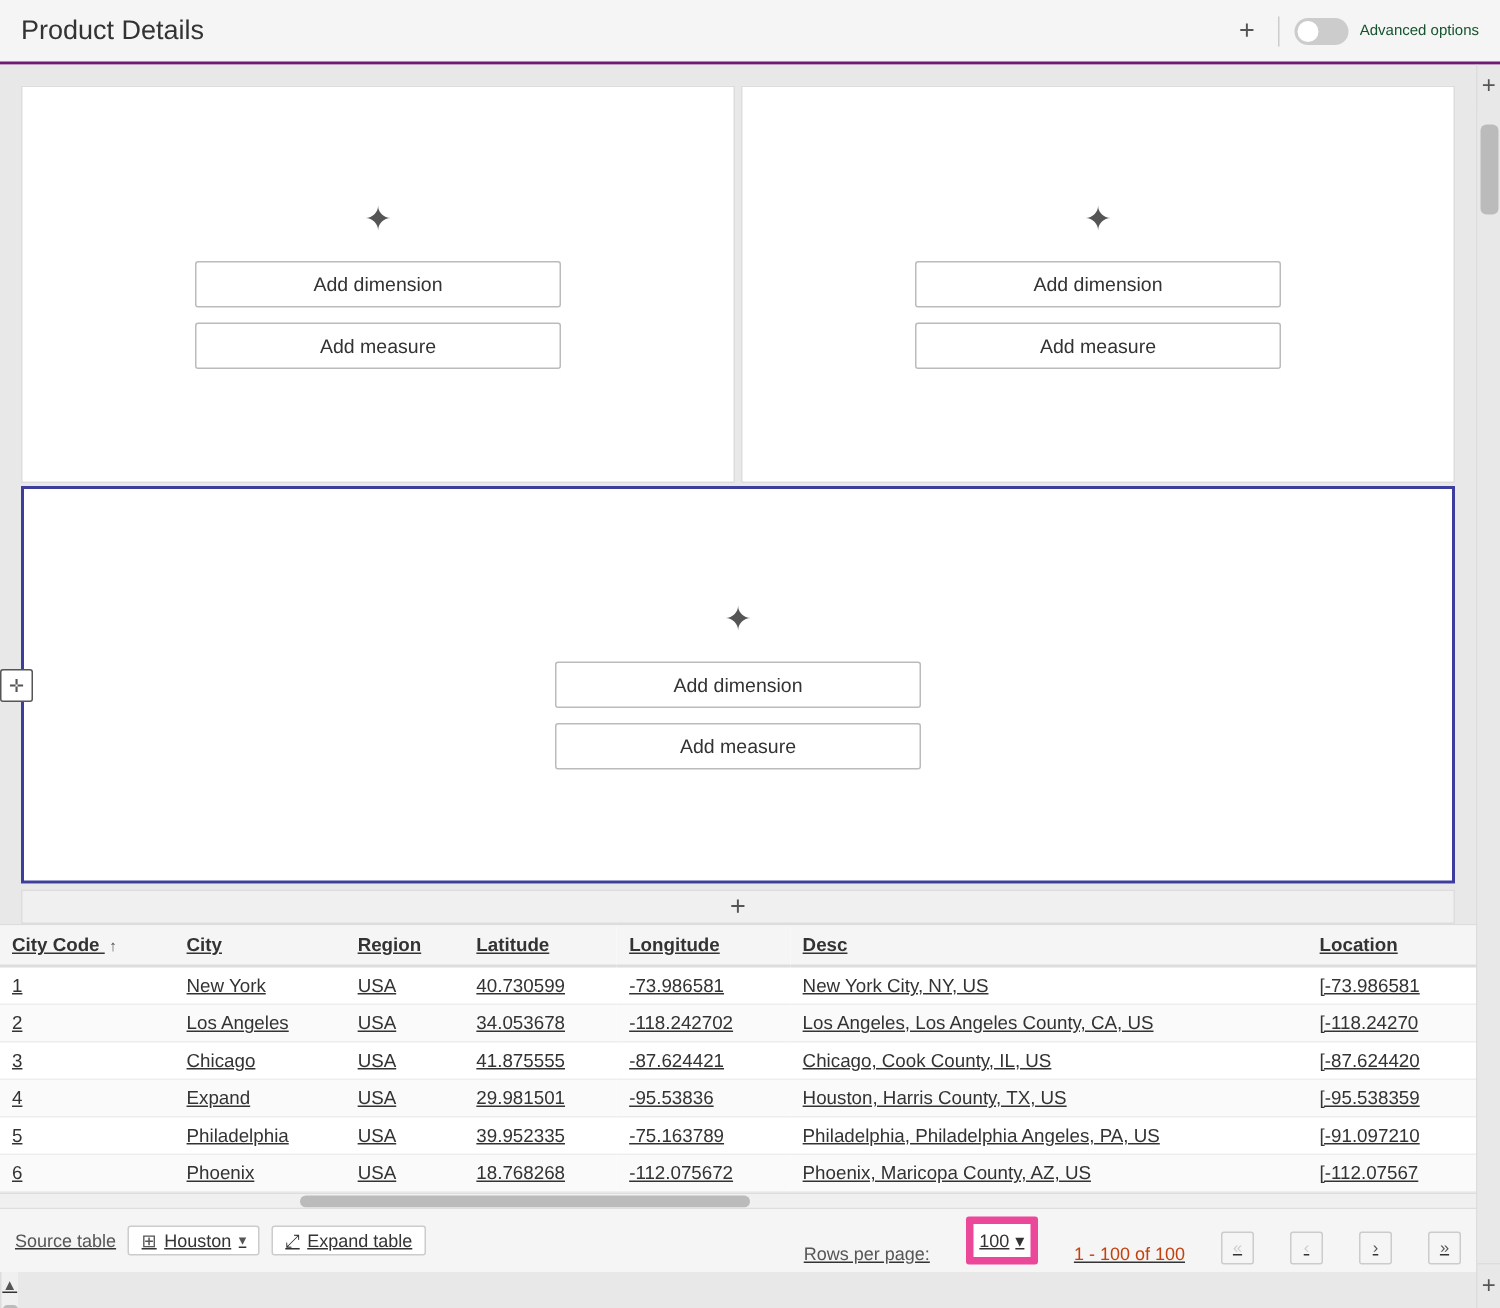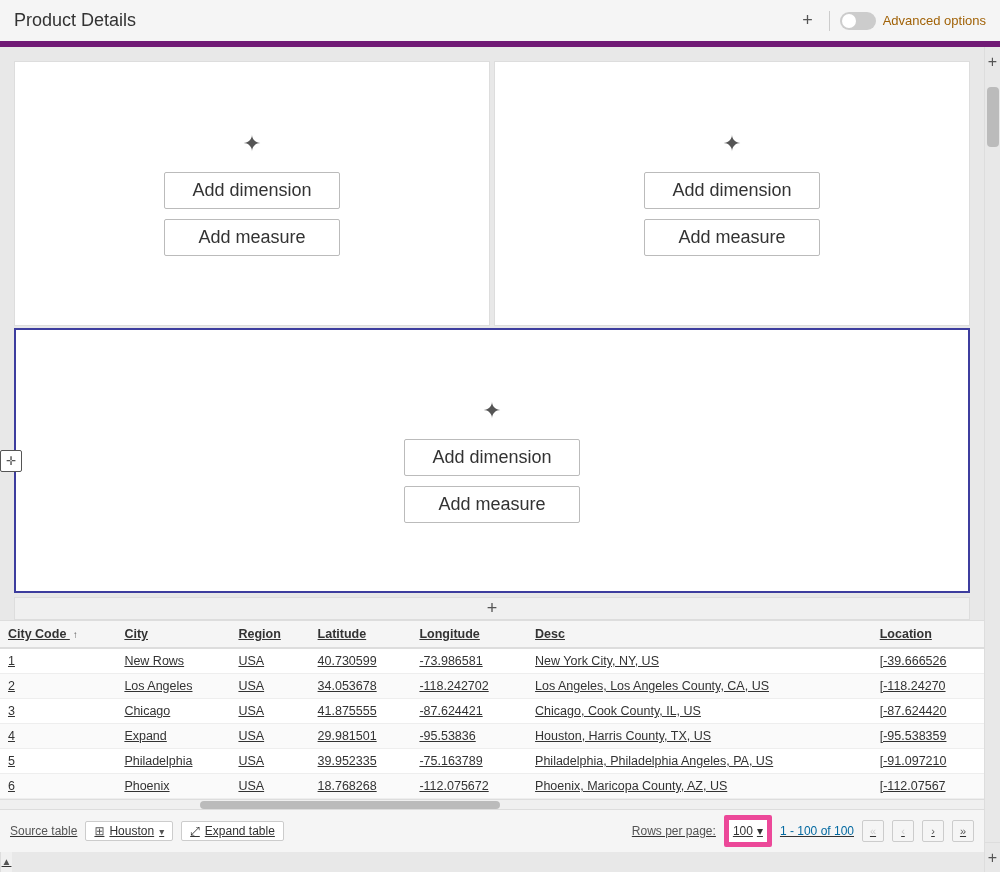--- a/index.html
+++ b/index.html
@@ -15,21 +15,21 @@
       flex-direction: column;
     }
 
     
     .header {
       display: flex;
       align-items: center;
       justify-content: space-between;
       padding: 8px 14px;
       background: #f5f5f5;
-      border-bottom: 6px solid #701a75;
+      border-bottom: 2px solid #701a75;
       min-height: 40px;
     }
     .header-title {
       font-size: 18px;
       font-weight: 400;
       color: #333;
     }
     .header-right {
       display: flex;
       align-items: center;
@@ -65,22 +65,22 @@
       content: '';
       position: absolute;
       width: 14px;
       height: 14px;
       background: white;
       border-radius: 50%;
       top: 2px;
       left: 2px;
     }
     .advanced-label {
-      font-size: 13px;
-      color: #a16207;
+      font-size: 10px;
+      color: #14532d;
       text-align: center;
     }
 
     
     .panels-row {
       display: flex;
       flex-direction: row;
       gap: 0;
       padding: 0;
       background: #e8e8e8;
@@ -117,27 +117,27 @@
       gap: 10px;
     }
 
     .magic-icon {
       font-size: 22px;
       color: #555;
       margin-bottom: 5px;
     }
 
     .panel-btn {
-      width: 176px;
+      width: 244px;
       padding: 7px 14px;
       border: 1px solid #bbb;
       background: white;
       border-radius: 2px;
       cursor: pointer;
-      font-size: 18px;
+      font-size: 13px;
       color: #333;
       text-align: center;
     }
 
     
     .main-layout {
       display: flex;
       flex-direction: row;
       flex: 1;
       overflow: hidden;
@@ -304,38 +304,38 @@
       background: white;
       border: 1px solid #ccc;
       border-radius: 2px;
       padding: 2px 8px;
       cursor: pointer;
       font-size: 12px;
       color: #333;
     }
     .footer-right {
       display: flex;
-      align-items: center;
-      gap: 8px;
+      align-items: flex-end;
+      gap: 24px;
     }
     .rows-label {
       color: #555;
     }
     .rows-select {
       border: 5px solid #ec4899;
       border-radius: 2px;
       padding: 4px 4px;
       background: white;
       display: flex;
       align-items: center;
       gap: 4px;
       cursor: pointer;
     }
     .page-info {
-      color: #0369a1;
+      color: #c2410c;
     }
     .nav-btn {
       background: none;
       border: 1px solid #ccc;
       border-radius: 2px;
       width: 22px;
       height: 22px;
       display: flex;
       align-items: center;
       justify-content: center;
@@ -482,26 +482,26 @@
                 <th>Region</th>
                 <th>Latitude</th>
                 <th>Longitude</th>
                 <th style="min-width:200px;">Desc</th>
                 <th>Location</th>
               </tr>
             </thead>
             <tbody id="table-body">
             <tr>
                   <td>1</td>
-                  <td>New Rows</td>
+                  <td>New York</td>
                   <td>USA</td>
                   <td>40.730599</td>
                   <td>-73.986581</td>
                   <td>New York City, NY, US</td>
-                  <td>[-39.666526</td>
+                  <td>[-73.986581</td>
                 </tr>
                 <tr>
                   <td>2</td>
                   <td>Los Angeles</td>
                   <td>USA</td>
                   <td>34.053678</td>
                   <td>-118.242702</td>
                   <td>Los Angeles, Los Angeles County, CA, US</td>
                   <td>[-118.24270</td>
                 </tr>

